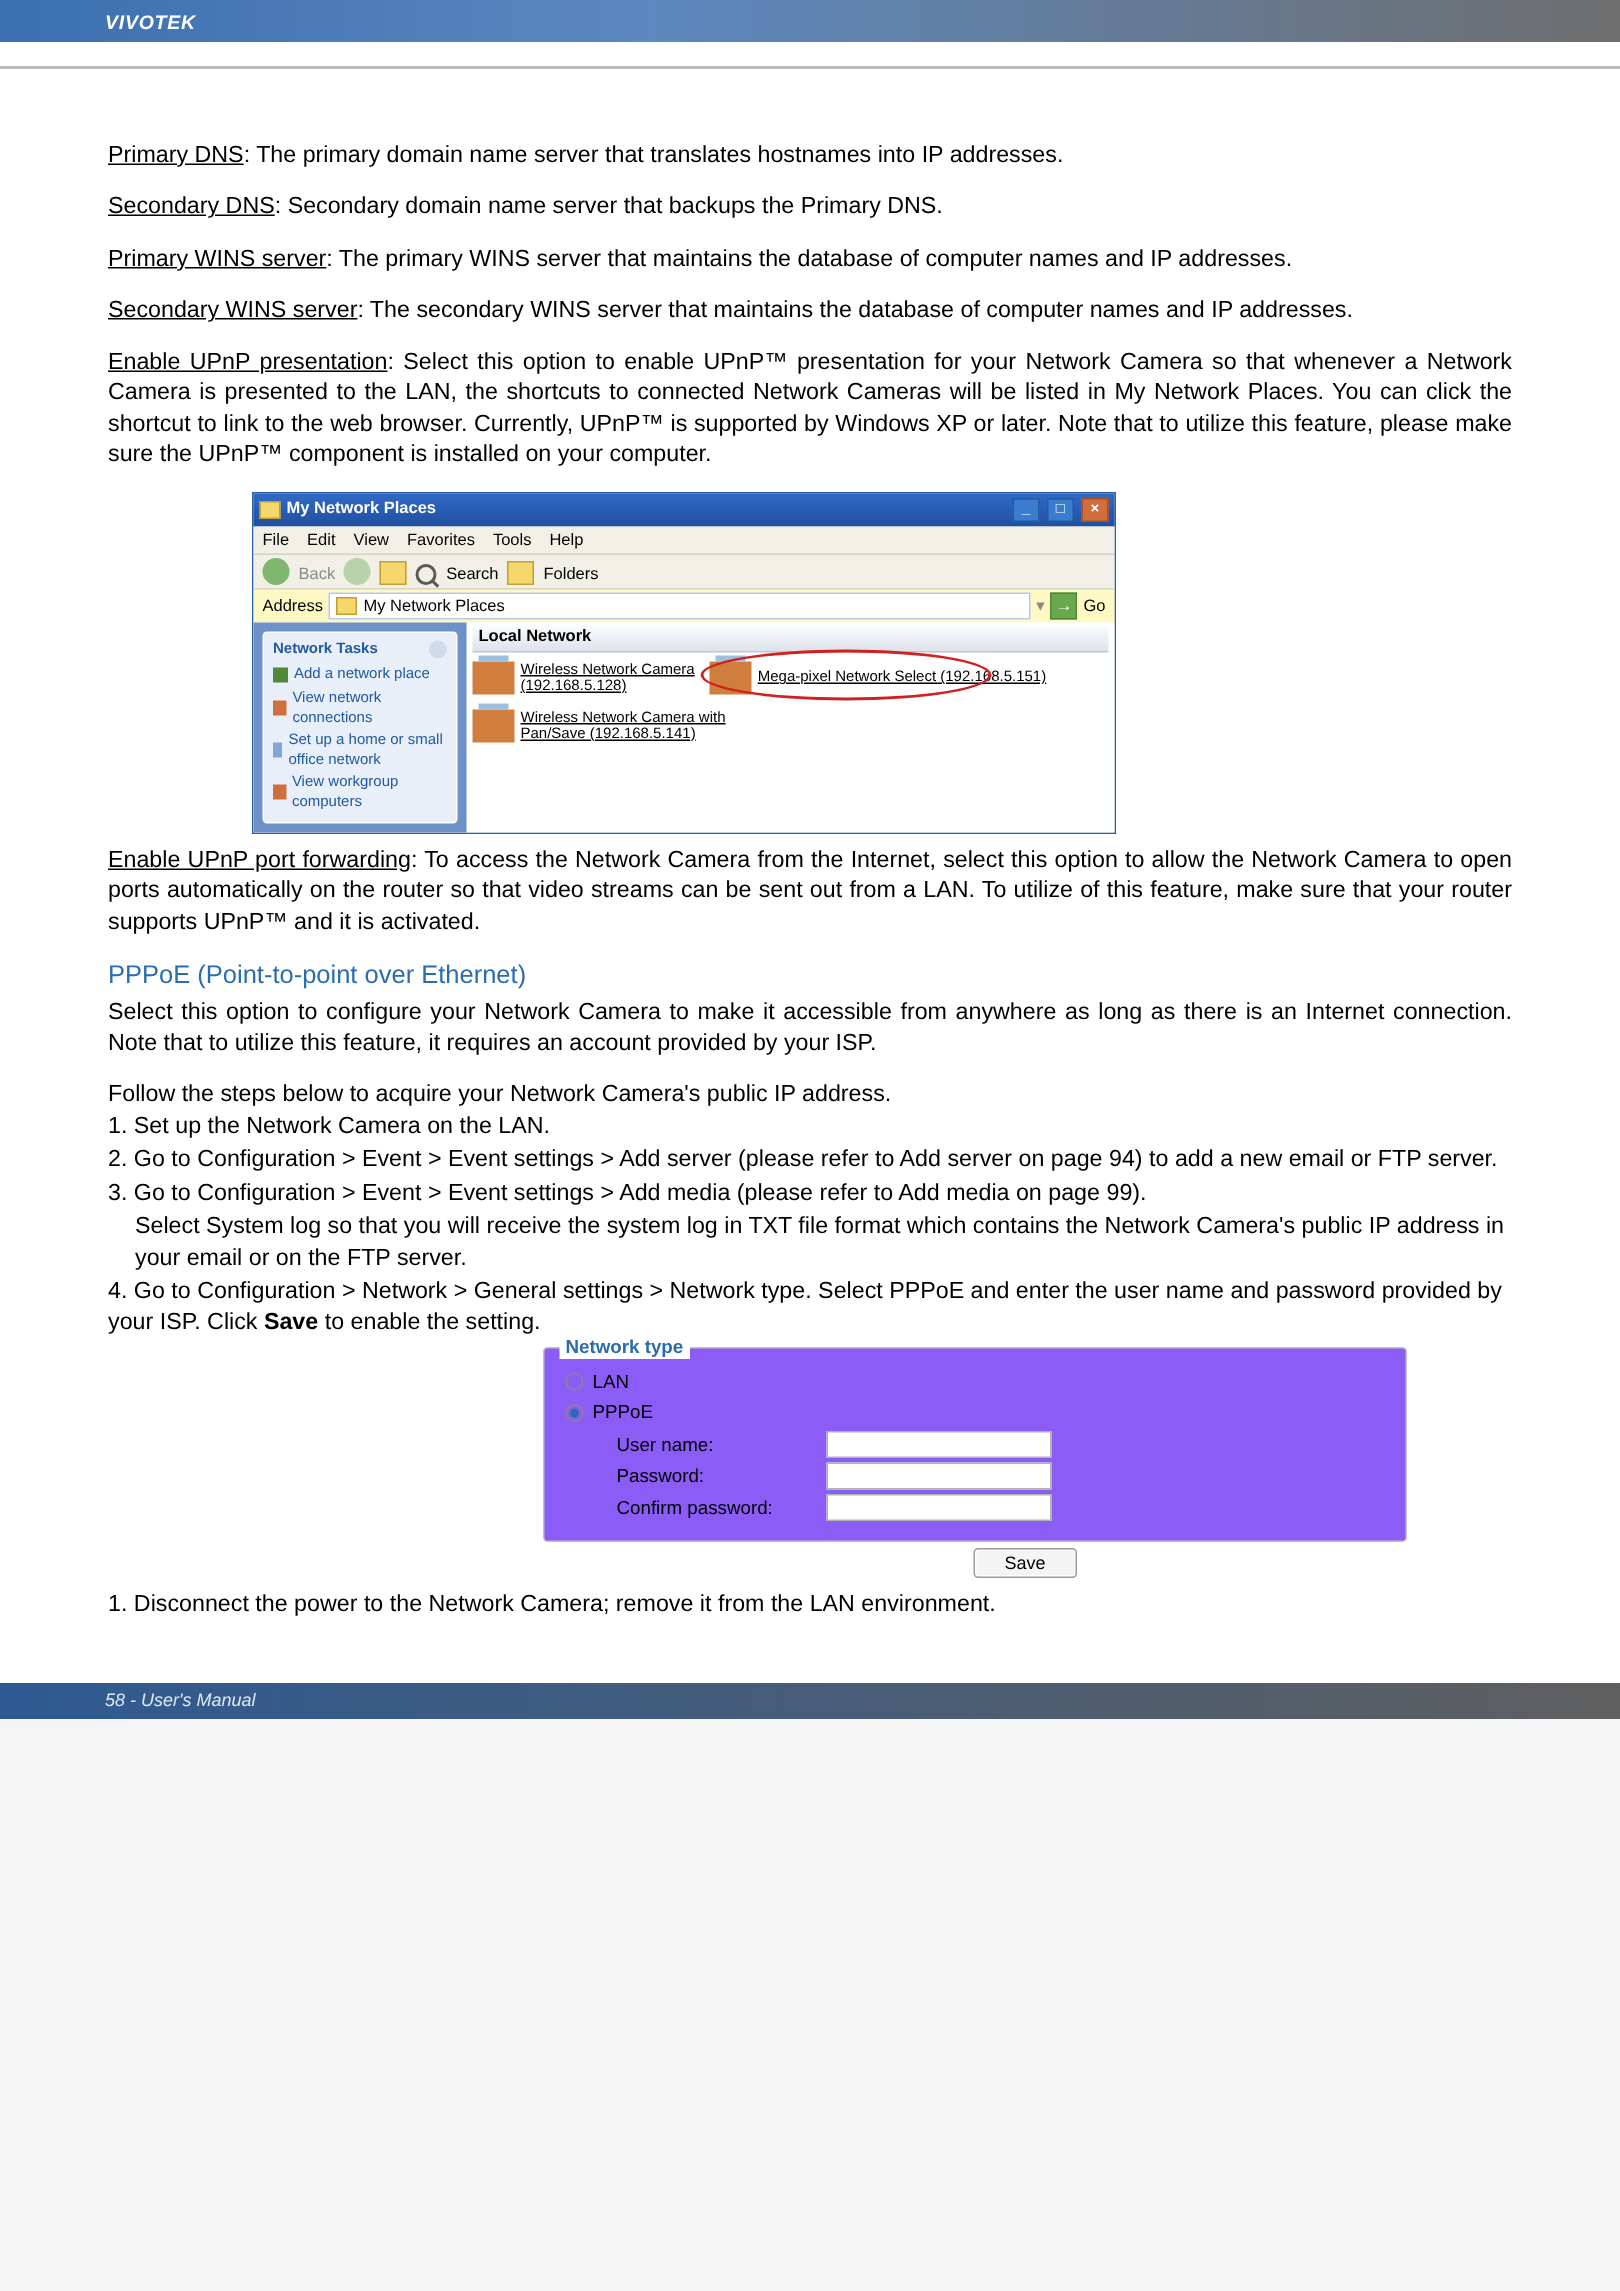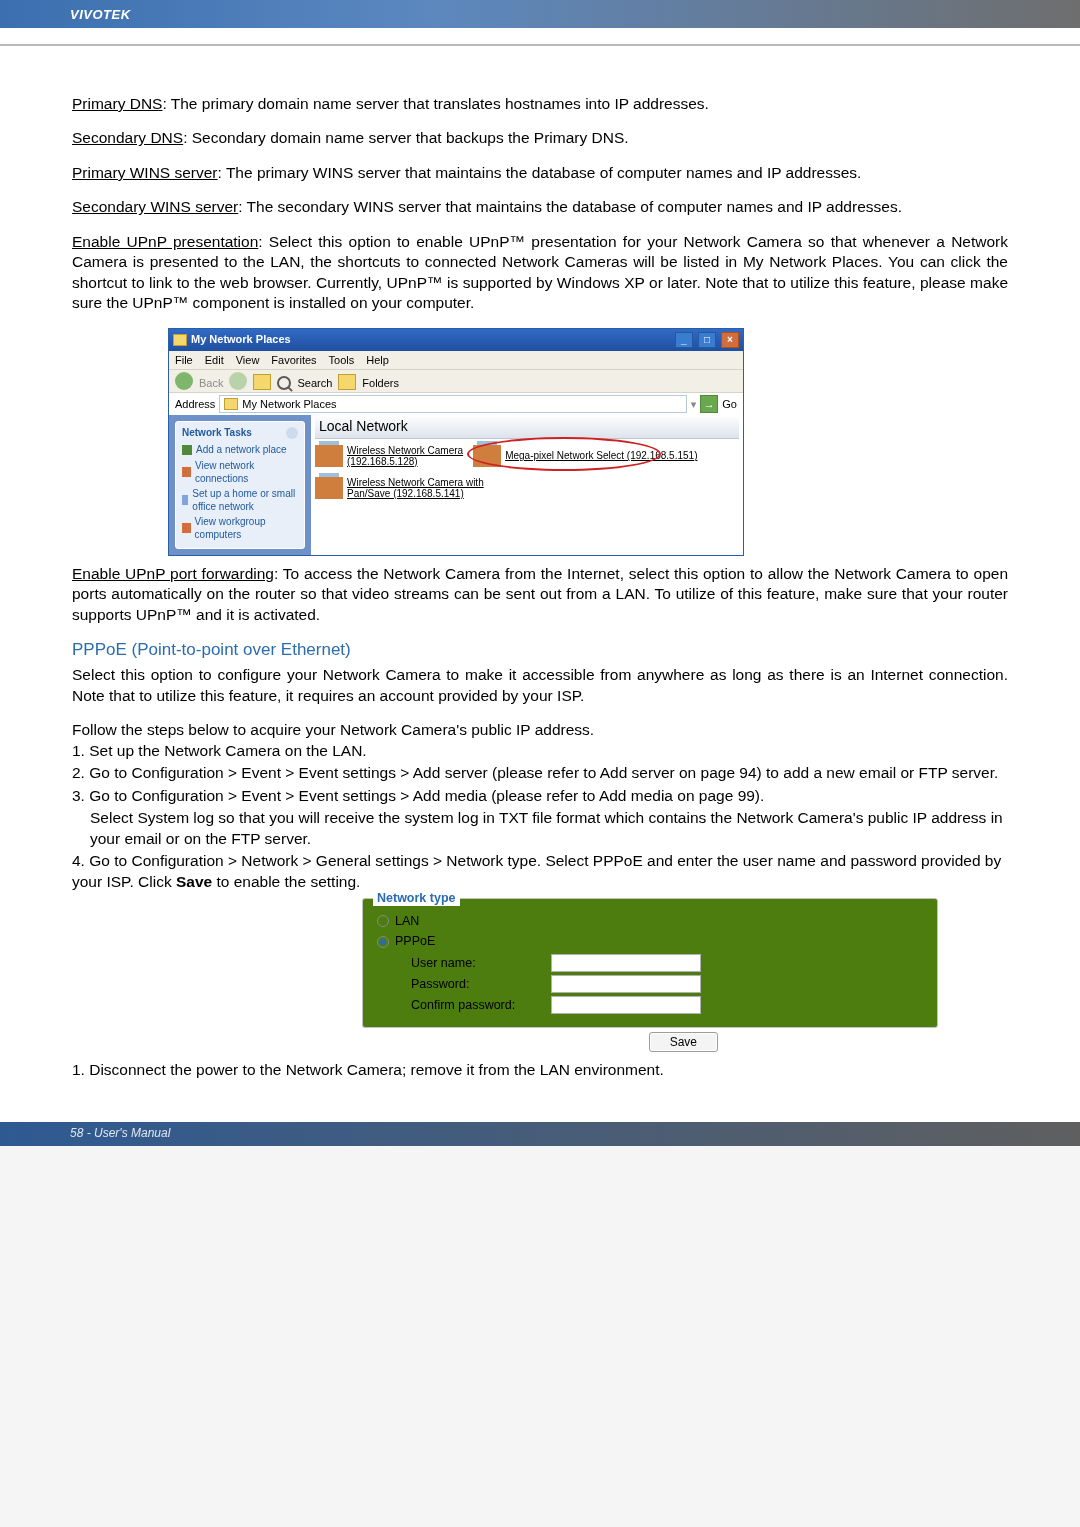--- a/index.html
+++ b/index.html
@@ -89,21 +89,21 @@
     background:#f1efe6; padding:2px 6px; display:flex; align-items:flex-end; gap:6px;
     border-top:1px solid #d6d3c7;
   }
   .tb-btn { display:inline-flex; align-items:center; gap:3px; color:#8c8c8c; }
   .ico-circle { width:18px; height:18px; border-radius:50%; display:inline-block; }
   .ico-green { background:#7fb56d; }
   .ico-fold { width:18px; height:16px; background:#f5d76e; border:1px solid #c0a030; display:inline-block; }
   .ico-mag { width:14px;height:14px;border:2px solid #5a5a5a;border-radius:50%;display:inline-block;position:relative;}
   .ico-mag::after{content:"";position:absolute;width:6px;height:2px;background:#5a5a5a;bottom:-2px;right:-4px;transform:rotate(45deg);}
   .win-addrbar {
-    background:#ffffff; padding:2px 6px; display:flex; align-items:center; gap:4px;
+    background:#fef9c3; padding:2px 6px; display:flex; align-items:center; gap:4px;
     border-top:1px solid #d6d3c7;
   }
   .addr-input {
     flex:1; background:#fff; border:1px solid #b7c9e0; height:18px;
     display:flex; align-items:center; padding:0 4px; gap:4px; color:#000;
   }
   .go-btn {
     background:#6aa84f; width:18px; height:18px; display:inline-flex;
     align-items:center; justify-content:center; color:#fff; font-size:11px;
     border:1px solid #4e8a39;
@@ -121,21 +121,21 @@
   .panel-link { color:#215a9f; margin:2px 0; display:flex; align-items:center; gap:4px;}
   .mini-ico { width:10px;height:10px;display:inline-block;background:#4e8a39;}
   .mini-ico.net{background:#d06e3e;}
   .mini-ico.home{background:#7fa5dc;}
   .mini-ico.grp{background:#d06e3e;}
   .main-area {
     flex:1; padding:0 4px 6px 4px;
   }
   .ln-hdr {
     background:linear-gradient(to bottom,#fff,#dde3ec);
-    font-weight:normal; font-size:14px; padding:2px 4px;
+    font-weight:bold; font-size:11px; padding:2px 4px;
     border-bottom:1px solid #c0c7d0;
     margin-bottom:6px;
   }
   .cam-grid { display:flex; gap:10px; flex-wrap:wrap;text-decoration:underline; }
   .cam-item { display:flex; align-items:center; gap:4px; }
   .cam-ico { width:28px;height:22px;background:#d07e3e;display:inline-block;position:relative;}
   .cam-ico::before{content:"";position:absolute;top:-4px;left:4px;width:20px;height:4px;background:#9fbfde;}
   .cam-txt { font-size:10px; line-height:1.1; }
   .redcircle {
     position:relative;
@@ -148,21 +148,21 @@
     pointer-events:none;
   }
 
   .net-panel {
     margin: 6px 0 4px 290px;
     width: 576px;
     border:1px solid #c2c2c2;
     border-radius:3px;
     padding: 10px 14px 10px 14px;
     font-size:12.5px;
-    background:#4d7c0f;
+    background:#8b5cf6;
     position:relative;
   }
   .net-legend {
     color:#2a6cb0;
     font-weight:bold;
     font-size:12.5px;
     position:absolute;
     top:-9px; left:10px;
     background:#fff; padding:0 4px;
   }

